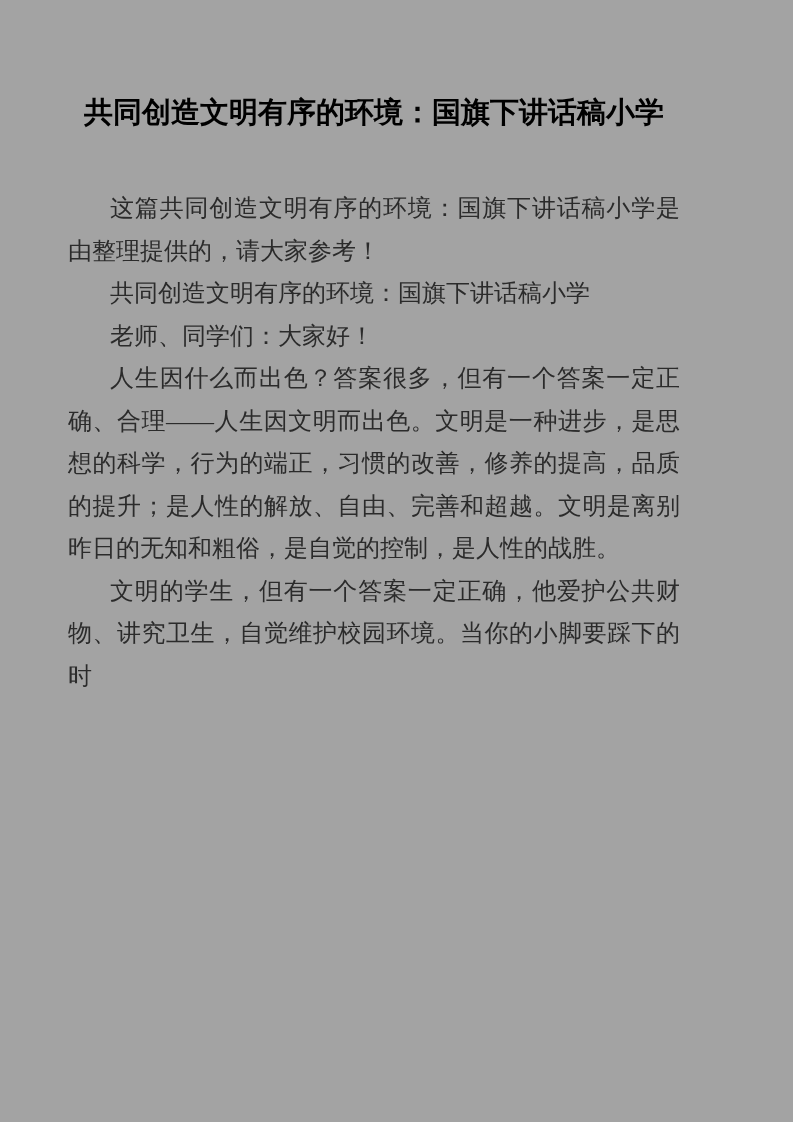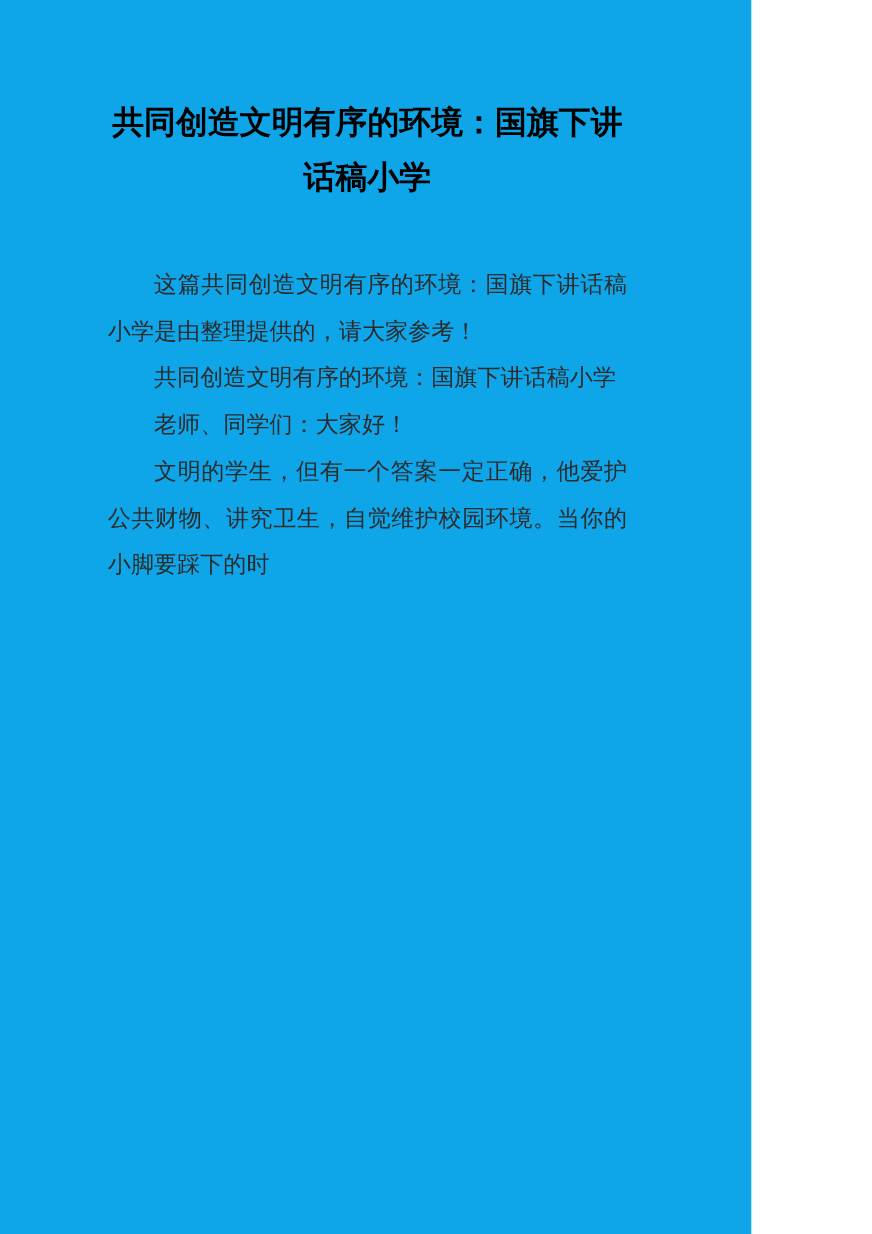--- a/index.html
+++ b/index.html
@@ -7,53 +7,54 @@
     padding: 0;
   }
   body {
     width: 793px;
     height: 1122px;
     background: #ffffff;
     overflow: hidden;
   }
   .page {
     box-sizing: border-box;
-    width: 683px;
+    width: 793px;
     height: 1122px;
-    padding: 87px 113px 0 98px;
-    background: #0ea5e9;
+    padding: 87px 113px 0 68px;
+    background: #a3a3a3;
   }
   .doc-title {
     margin: 0;
     font-family: "Liberation Sans", "DejaVu Sans", sans-serif;
     font-weight: 700;
     font-size: 29px;
     line-height: 50px;
     text-align: center;
     color: #000000;
   }
   .doc-body {
     margin-top: 50px;
     font-family: "Liberation Serif", "DejaVu Serif", serif;
-    font-size: 21px;
+    font-size: 24px;
     line-height: 42.5px;
     color: #2b2b2b;
     text-align: justify;
   }
   .para {
     margin: 0;
     padding: 0;
     text-indent: 42px;
     word-break: break-all;
   }
 </style>
 </head>
 <body>
 
 <div class="page">
   <h1 class="doc-title">共同创造文明有序的环境：国旗下讲话稿小学</h1>
   <div class="doc-body">
       <p class="para">这篇共同创造文明有序的环境：国旗下讲话稿小学是由整理提供的，请大家参考！</p>
       <p class="para">共同创造文明有序的环境：国旗下讲话稿小学</p>
       <p class="para">老师、同学们：大家好！</p>
+      <p class="para">人生因什么而出色？答案很多，但有一个答案一定正确、合理——人生因文明而出色。文明是一种进步，是思想的科学，行为的端正，习惯的改善，修养的提高，品质的提升；是人性的解放、自由、完善和超越。文明是离别昨日的无知和粗俗，是自觉的控制，是人性的战胜。</p>
       <p class="para">文明的学生，但有一个答案一定正确，他爱护公共财物、讲究卫生，自觉维护校园环境。当你的小脚要踩下的时</p>
     </div>
 </div>
 
 </body></html>

